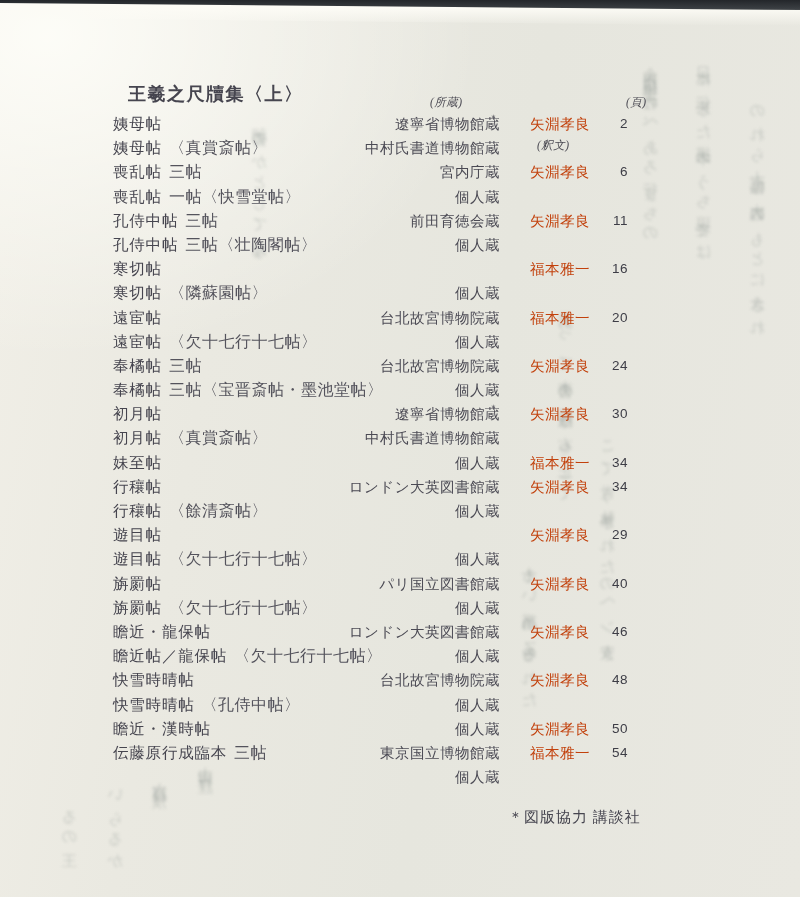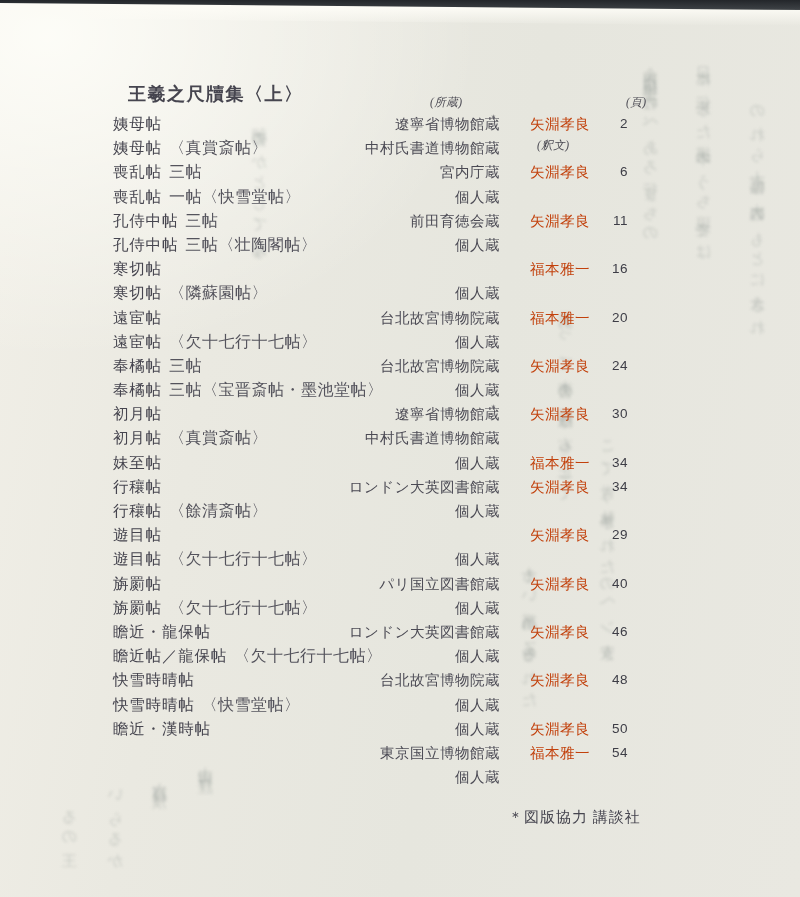--- a/index.html
+++ b/index.html
@@ -248,34 +248,35 @@
   </div>
 
   <div class="row">
     <span class="c-title"><span class="t">快雪時晴帖</span><span class="s"></span></span>
     <span class="c-owner"><span class="o">台北故宮博物院蔵</span><span class="star"></span></span>
     <span class="c-trans">矢淵孝良</span>
     <span class="c-page">48</span>
   </div>
 
   <div class="row">
-    <span class="c-title"><span class="t">快雪時晴帖</span><span class="s">〈快雪堂帖〉</span></span>
+    <span class="c-title"><span class="t">快雪時晴帖</span><span class="s">〈孔侍中帖〉</span></span>
     <span class="c-owner"><span class="o">個人蔵</span><span class="star"></span></span>
     <span class="c-trans"></span>
     <span class="c-page"></span>
   </div>
 
   <div class="row">
     <span class="c-title"><span class="t">瞻近・漢時帖</span><span class="s"></span></span>
     <span class="c-owner"><span class="o">個人蔵</span><span class="star"></span></span>
     <span class="c-trans">矢淵孝良</span>
     <span class="c-page">50</span>
   </div>
 
   <div class="row">
+    <span class="c-title"><span class="t">伝藤原行成臨本</span><span class="s">三帖</span></span>
     <span class="c-owner"><span class="o">東京国立博物館蔵</span><span class="star"></span></span>
     <span class="c-trans">福本雅一</span>
     <span class="c-page">54</span>
   </div>
 
   <div class="row">
     <span class="c-owner"><span class="o">個人蔵</span><span class="star"></span></span>
     <span class="c-trans"></span>
     <span class="c-page"></span>
   </div>

